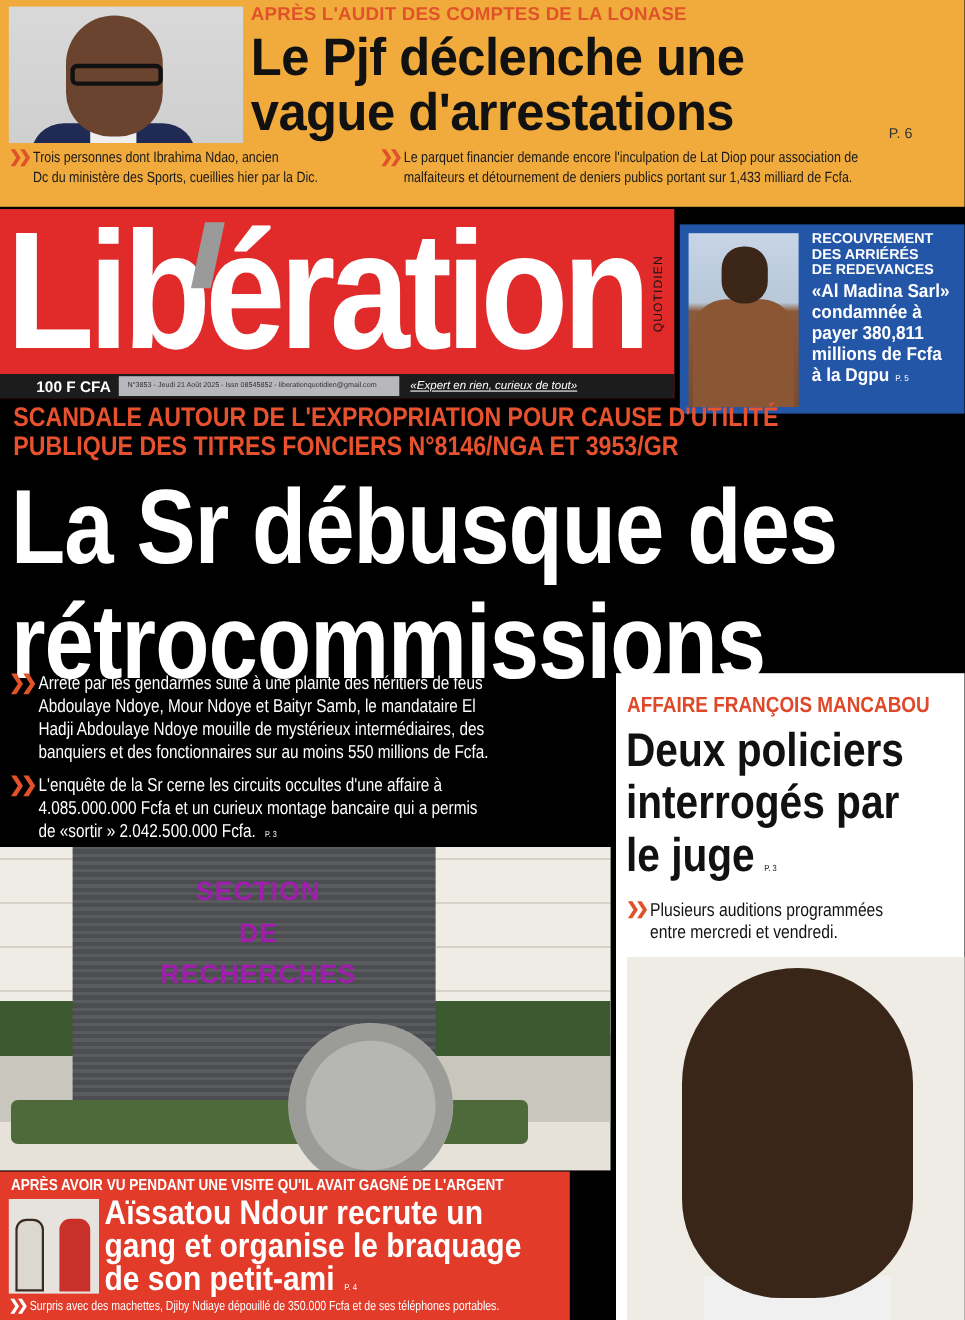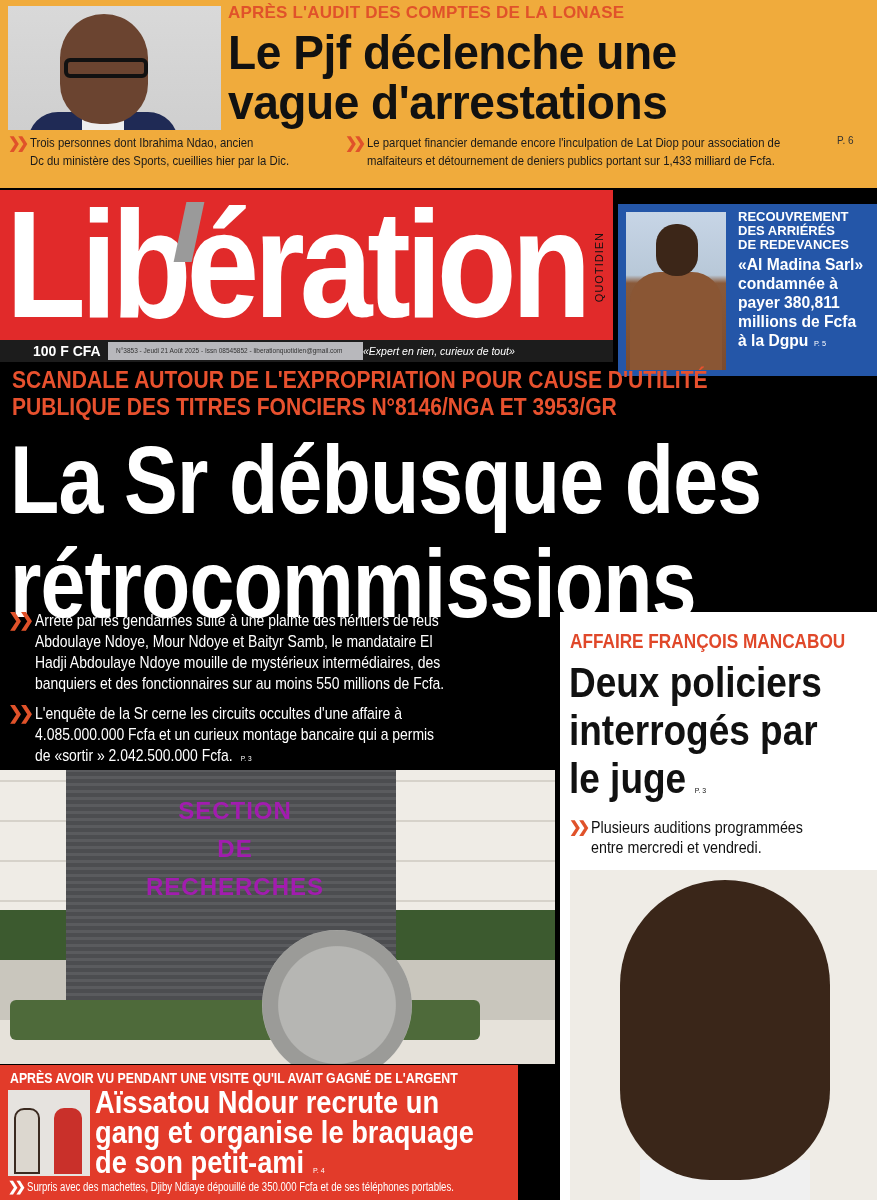--- a/index.html
+++ b/index.html
@@ -7,36 +7,36 @@
 
   
   .top-banner { position: absolute; left: 0; top: 0; width: 877px; height: 188px; background: #f0ab3c; }
   .top-photo { position: absolute; left: 8px; top: 6px; width: 213px; height: 124px; background: linear-gradient(180deg,#d9d9d9 0%,#cfcfcf 100%); overflow: hidden; }
   .top-photo .head { position: absolute; left: 52px; top: 8px; width: 88px; height: 110px; border-radius: 44px 44px 40px 40px; background: #6b4430; }
   .top-photo .glasses { position: absolute; left: 56px; top: 52px; width: 84px; height: 20px; border: 4px solid #111; border-radius: 6px; }
   .top-photo .suit { position: absolute; left: 20px; top: 106px; width: 150px; height: 30px; border-radius: 40px 40px 0 0; background: #1f2a55; }
   .top-photo .collar { position: absolute; left: 74px; top: 108px; width: 42px; height: 20px; background: #eee; }
   .top-kicker { position: absolute; left: 228px; top: 3px; font-weight: bold; font-size: 17px; color: #e0522a; letter-spacing: 0.2px; white-space: nowrap; }
   .top-headline { position: absolute; left: 228px; top: 28px; font-weight: bold; font-size: 48px; line-height: 50px; color: #111; letter-spacing: -0.5px; white-space: nowrap; transform: scaleX(0.96); transform-origin: left; }
-  .top-page { position: absolute; left: 837px; top: 113px; font-size: 10px; color: #333; margin-top: 22px; }
+  .top-page { position: absolute; left: 808px; top: 113px; font-size: 13px; color: #333; }
   .bullet-row { position: absolute; display: flex; gap: 5px; }
   .arrow { color: #e0522a; font-weight: bold; font-size: 15px; line-height: 18px; flex: 0 0 auto; letter-spacing: -4px; }
   .bullet-text { font-family: "Liberation Sans", sans-serif; font-size: 13.5px; line-height: 18px; color: #1a1a1a; transform: scaleX(0.84); transform-origin: left; white-space: nowrap; }
   .top-b1 { left: 8px; top: 134px; }
   .top-b2 { left: 345px; top: 134px; }
 
   
   .masthead { position: absolute; left: 0; top: 190px; width: 613px; height: 172px; background: #e12a2a; overflow: hidden; }
   .logo { position: absolute; left: 6px; top: -6px; font-weight: bold; font-size: 152px; line-height: 160px; color: #fff; letter-spacing: -6px; transform: scaleX(0.86); transform-origin: left; white-space: nowrap; }
   .accent-mark { position: absolute; left: 180px; top: 12px; width: 18px; height: 60px; background: #9a9a9a; transform: skewX(-12deg); }
   .quotidien { position: absolute; left: 593px; top: 42px; font-size: 11px; color: #111; writing-mode: vertical-rl; transform: rotate(180deg); letter-spacing: 1px; }
   .mast-bar { position: absolute; left: 0; top: 150px; width: 613px; height: 22px; background: #1c1c1c; display: flex; align-items: center; }
   .price { padding-left: 33px; width: 108px; font-weight: bold; font-size: 14px; color: #fff; }
   .issue { width: 255px; height: 18px; background: #b8b8bc; color: #333; font-size: 6.5px; line-height: 18px; padding-left: 8px; white-space: nowrap; overflow: hidden; }
-  .motto { padding-left: 0; font-size: 10.5px; color: #fff; font-style: italic; white-space: nowrap; }
+  .motto { padding-left: 10px; font-size: 10.5px; color: #fff; font-style: italic; white-space: nowrap; text-decoration: underline; }
 
   
   .right-box { position: absolute; left: 618px; top: 204px; width: 259px; height: 172px; background: #2456a8; }
   .rb-photo { position: absolute; left: 8px; top: 8px; width: 100px; height: 158px; background: linear-gradient(180deg,#c7d5e6 0%,#b8c8d8 40%,#8a5a3a 45%,#7b4b2e 100%); overflow: hidden; }
   .rb-photo .head { position: absolute; left: 30px; top: 12px; width: 42px; height: 52px; border-radius: 20px; background: #3c2618; }
   .rb-photo .body { position: absolute; left: 4px; top: 60px; width: 92px; height: 110px; border-radius: 30px 30px 0 0; background: #8a5634; }
   .rb-kicker { position: absolute; left: 120px; top: 6px; width: 135px; font-weight: bold; font-size: 13px; line-height: 14px; color: #fff; }
   .rb-headline { position: absolute; left: 120px; top: 51px; width: 139px; font-weight: bold; font-size: 17px; line-height: 19px; color: #fff; transform: scaleX(0.92); transform-origin: left; white-space: nowrap; }
   .rb-page { font-size: 8px; font-weight: normal; margin-left: 6px; }
 

